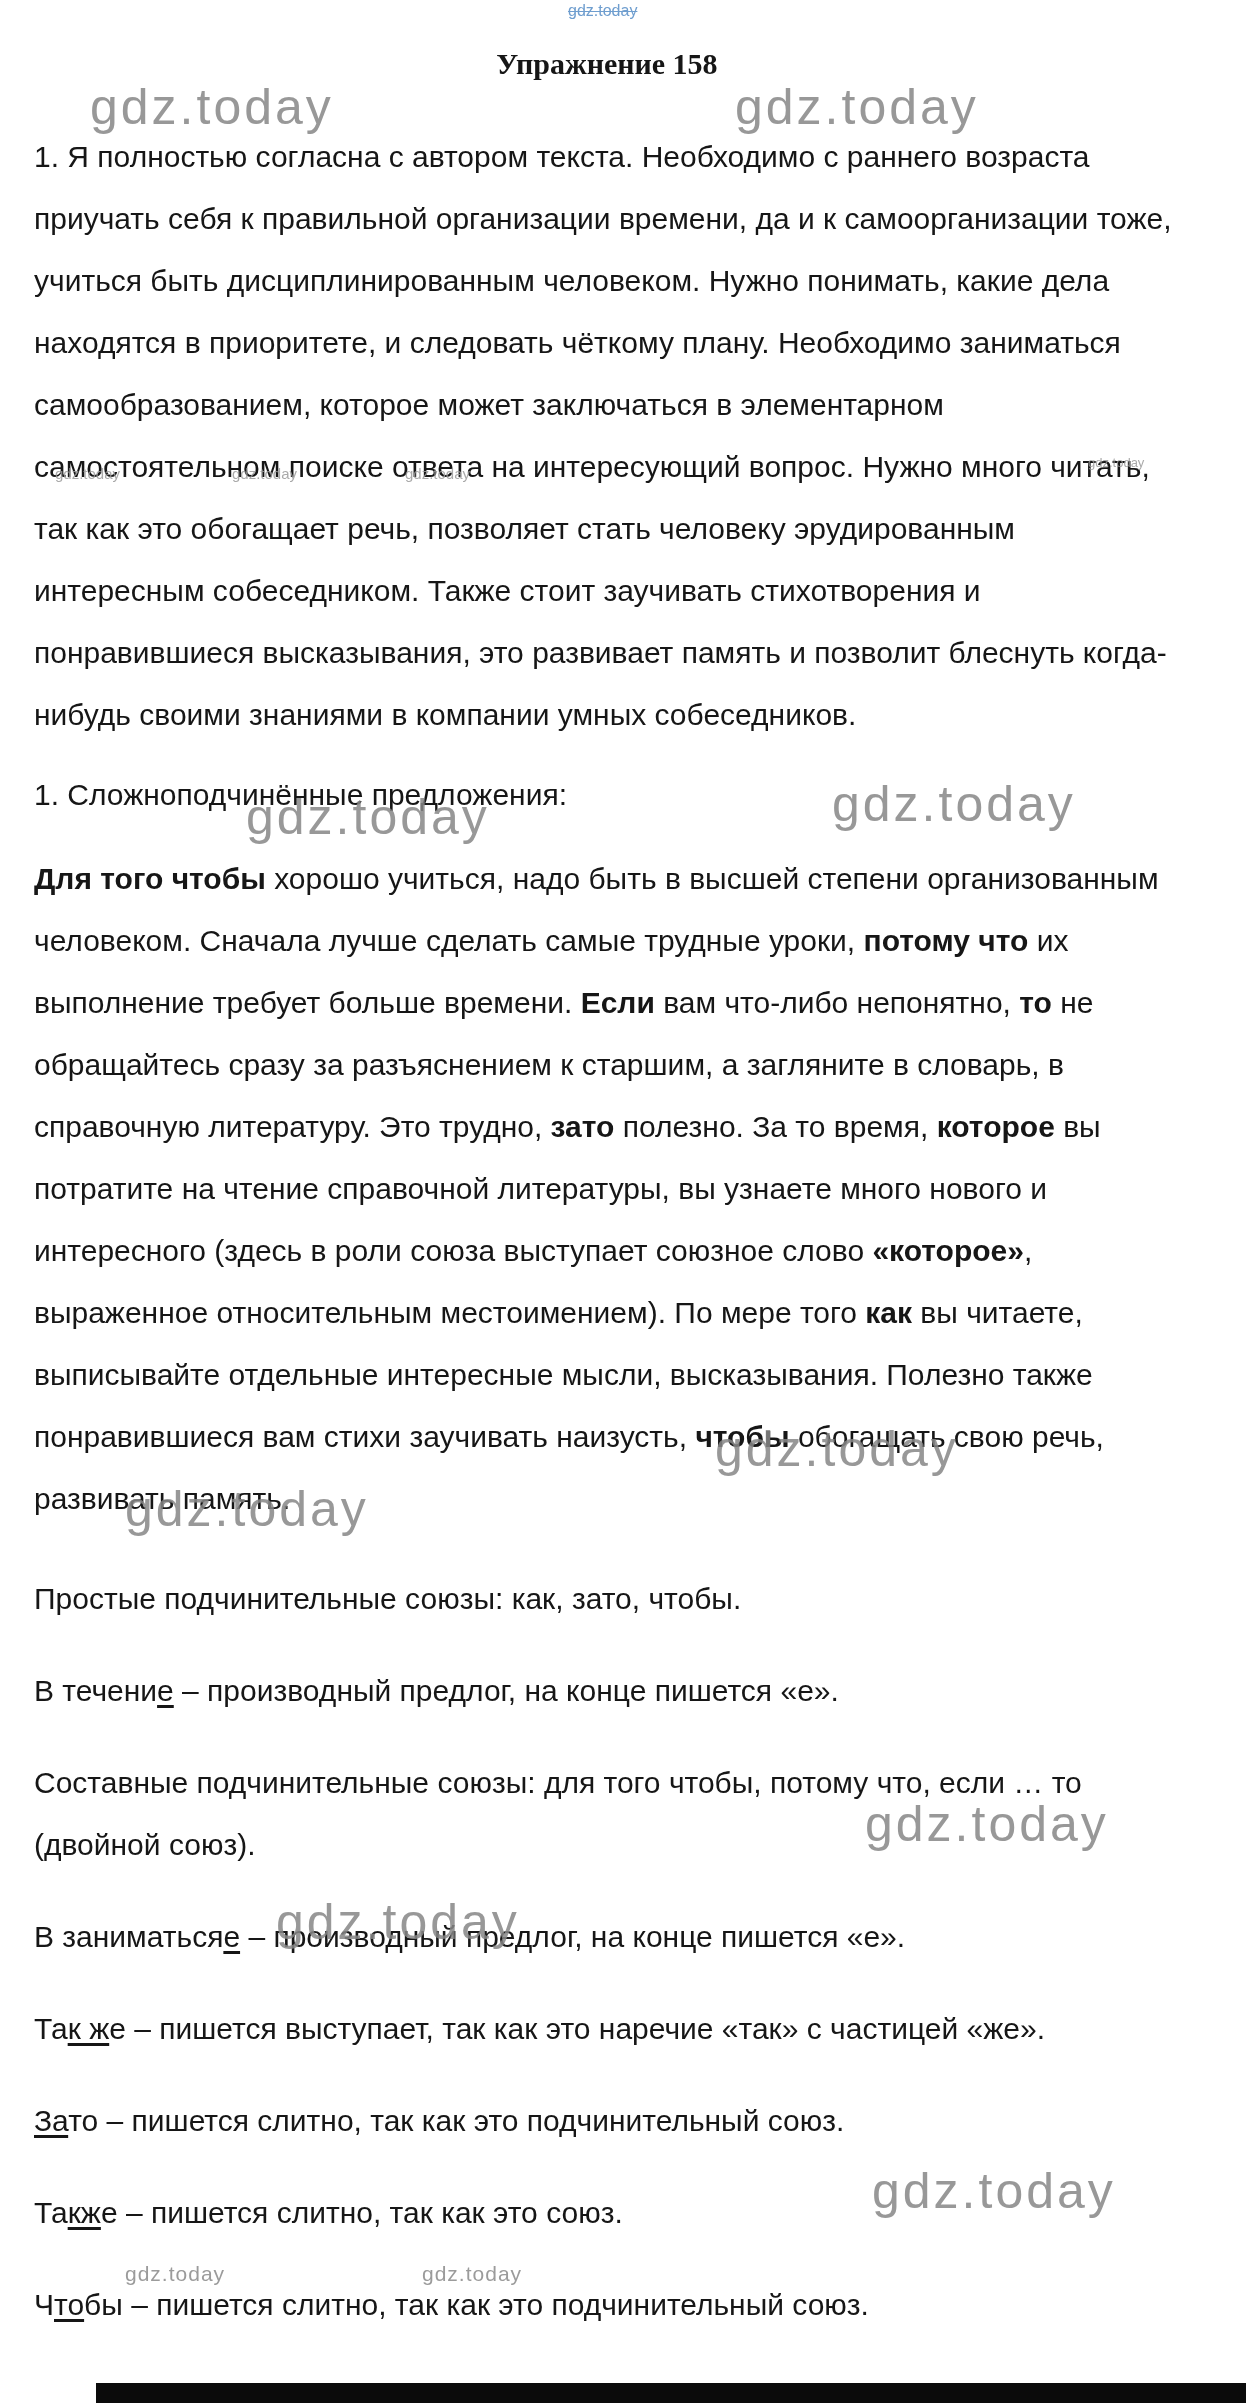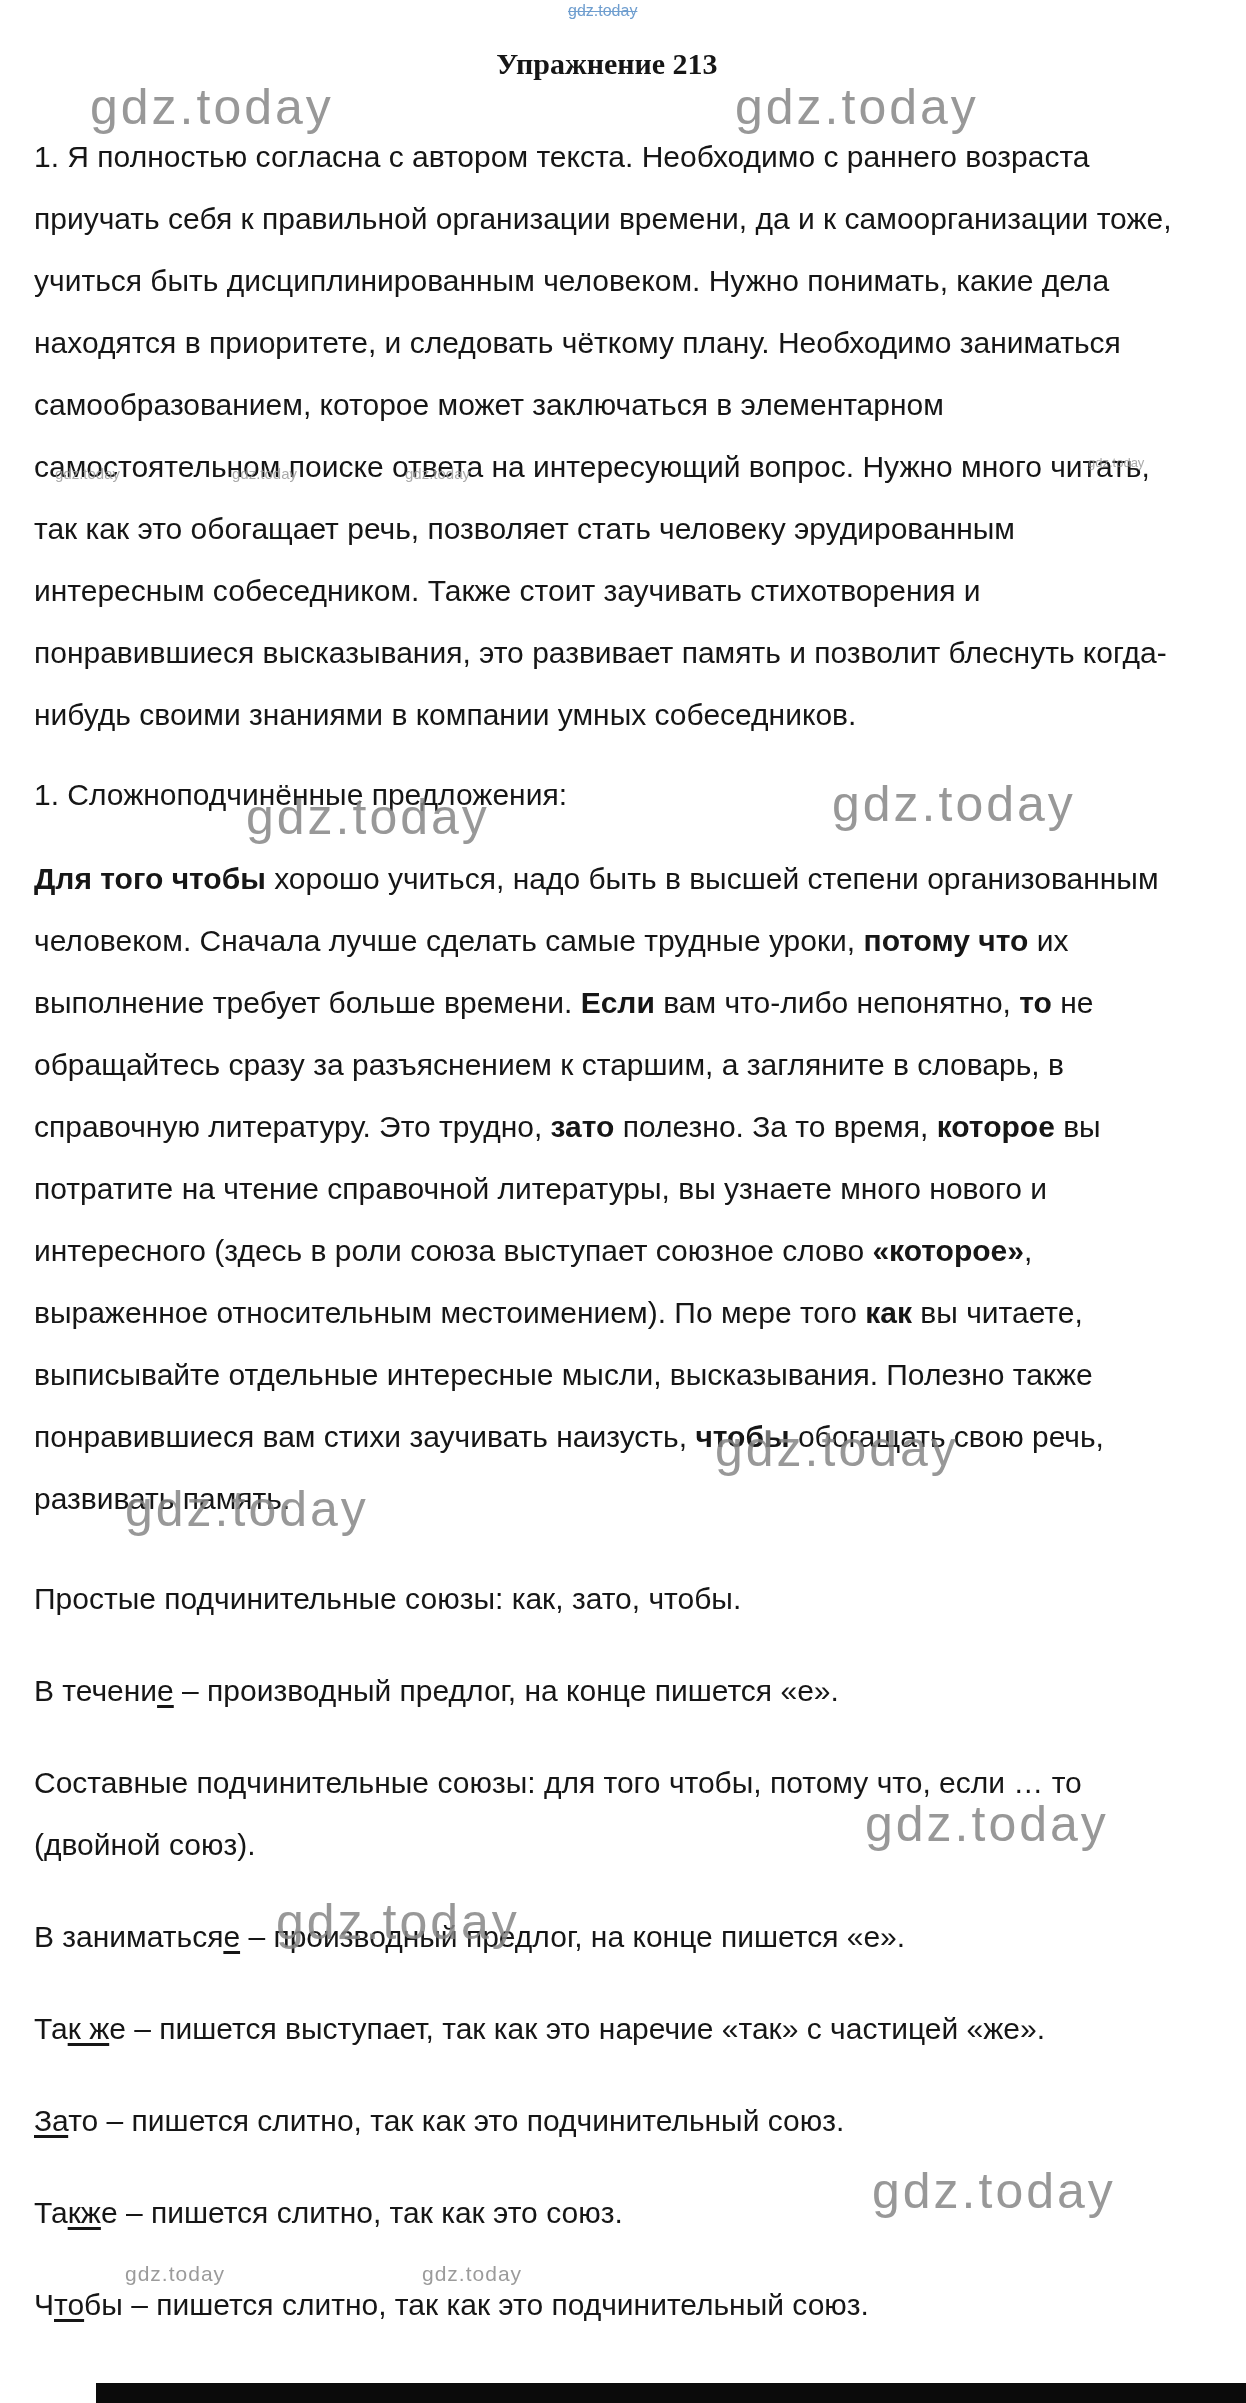--- a/index.html
+++ b/index.html
@@ -34,21 +34,21 @@
 
   .bottom-bar { position:absolute; left:96px; right:0; top:2383px; height:20px; background:#0b0b0b; }
 </style>
 </head>
 <body>
 
 <div class="page">
 
   <div class="content">
 
-    <div class="title">Упражнение 213</div>
+    <div class="title">Упражнение 158</div>
 
     <p class="para">1. Я полностью согласна с автором текста. Необходимо с раннего возраста приучать себя к правильной организации времени, да и к самоорганизации тоже, учиться быть дисциплинированным человеком. Нужно понимать, какие дела находятся в приоритете, и следовать чёткому плану. Необходимо заниматься самообразованием, которое может заключаться в элементарном самостоятельном поиске ответа на интересующий вопрос. Нужно много читать, так как это обогащает речь, позволяет стать человеку эрудированным интересным собеседником. Также стоит заучивать стихотворения и понравившиеся высказывания, это развивает память и позволит блеснуть когда-нибудь своими знаниями в компании умных собеседников.</p>
 
     <p class="h2">1. Сложноподчинённые предложения:</p>
 
     <p class="para2"><span class="b">Для того чтобы</span><span> хорошо учиться, надо быть в высшей степени организованным человеком. Сначала лучше сделать самые трудные уроки, </span><span class="b">потому что</span><span> их выполнение требует больше времени. </span><span class="b">Если</span><span> вам что-либо непонятно, </span><span class="b">то</span><span> не обращайтесь сразу за разъяснением к старшим, а загляните в словарь, в справочную литературу. Это трудно, </span><span class="b">зато</span><span> полезно. За то время, </span><span class="b">которое</span><span> вы потратите на чтение справочной литературы, вы узнаете много нового и интересного (здесь в роли союза выступает союзное слово </span><span class="b">«которое»</span><span>, выраженное относительным местоимением). По мере того </span><span class="b">как</span><span> вы читаете, выписывайте отдельные интересные мысли, высказывания. Полезно также понравившиеся вам стихи заучивать наизусть, </span><span class="b">чтобы</span><span> обогащать свою речь, развивать память.</span></p>
 
     <div>
       <p class="note"><span>Простые подчинительные союзы: как, зато, чтобы.</span></p>
       <p class="note"><span>В течени</span><span class="u">е</span><span> – производный предлог, на конце пишется «е».</span></p>

